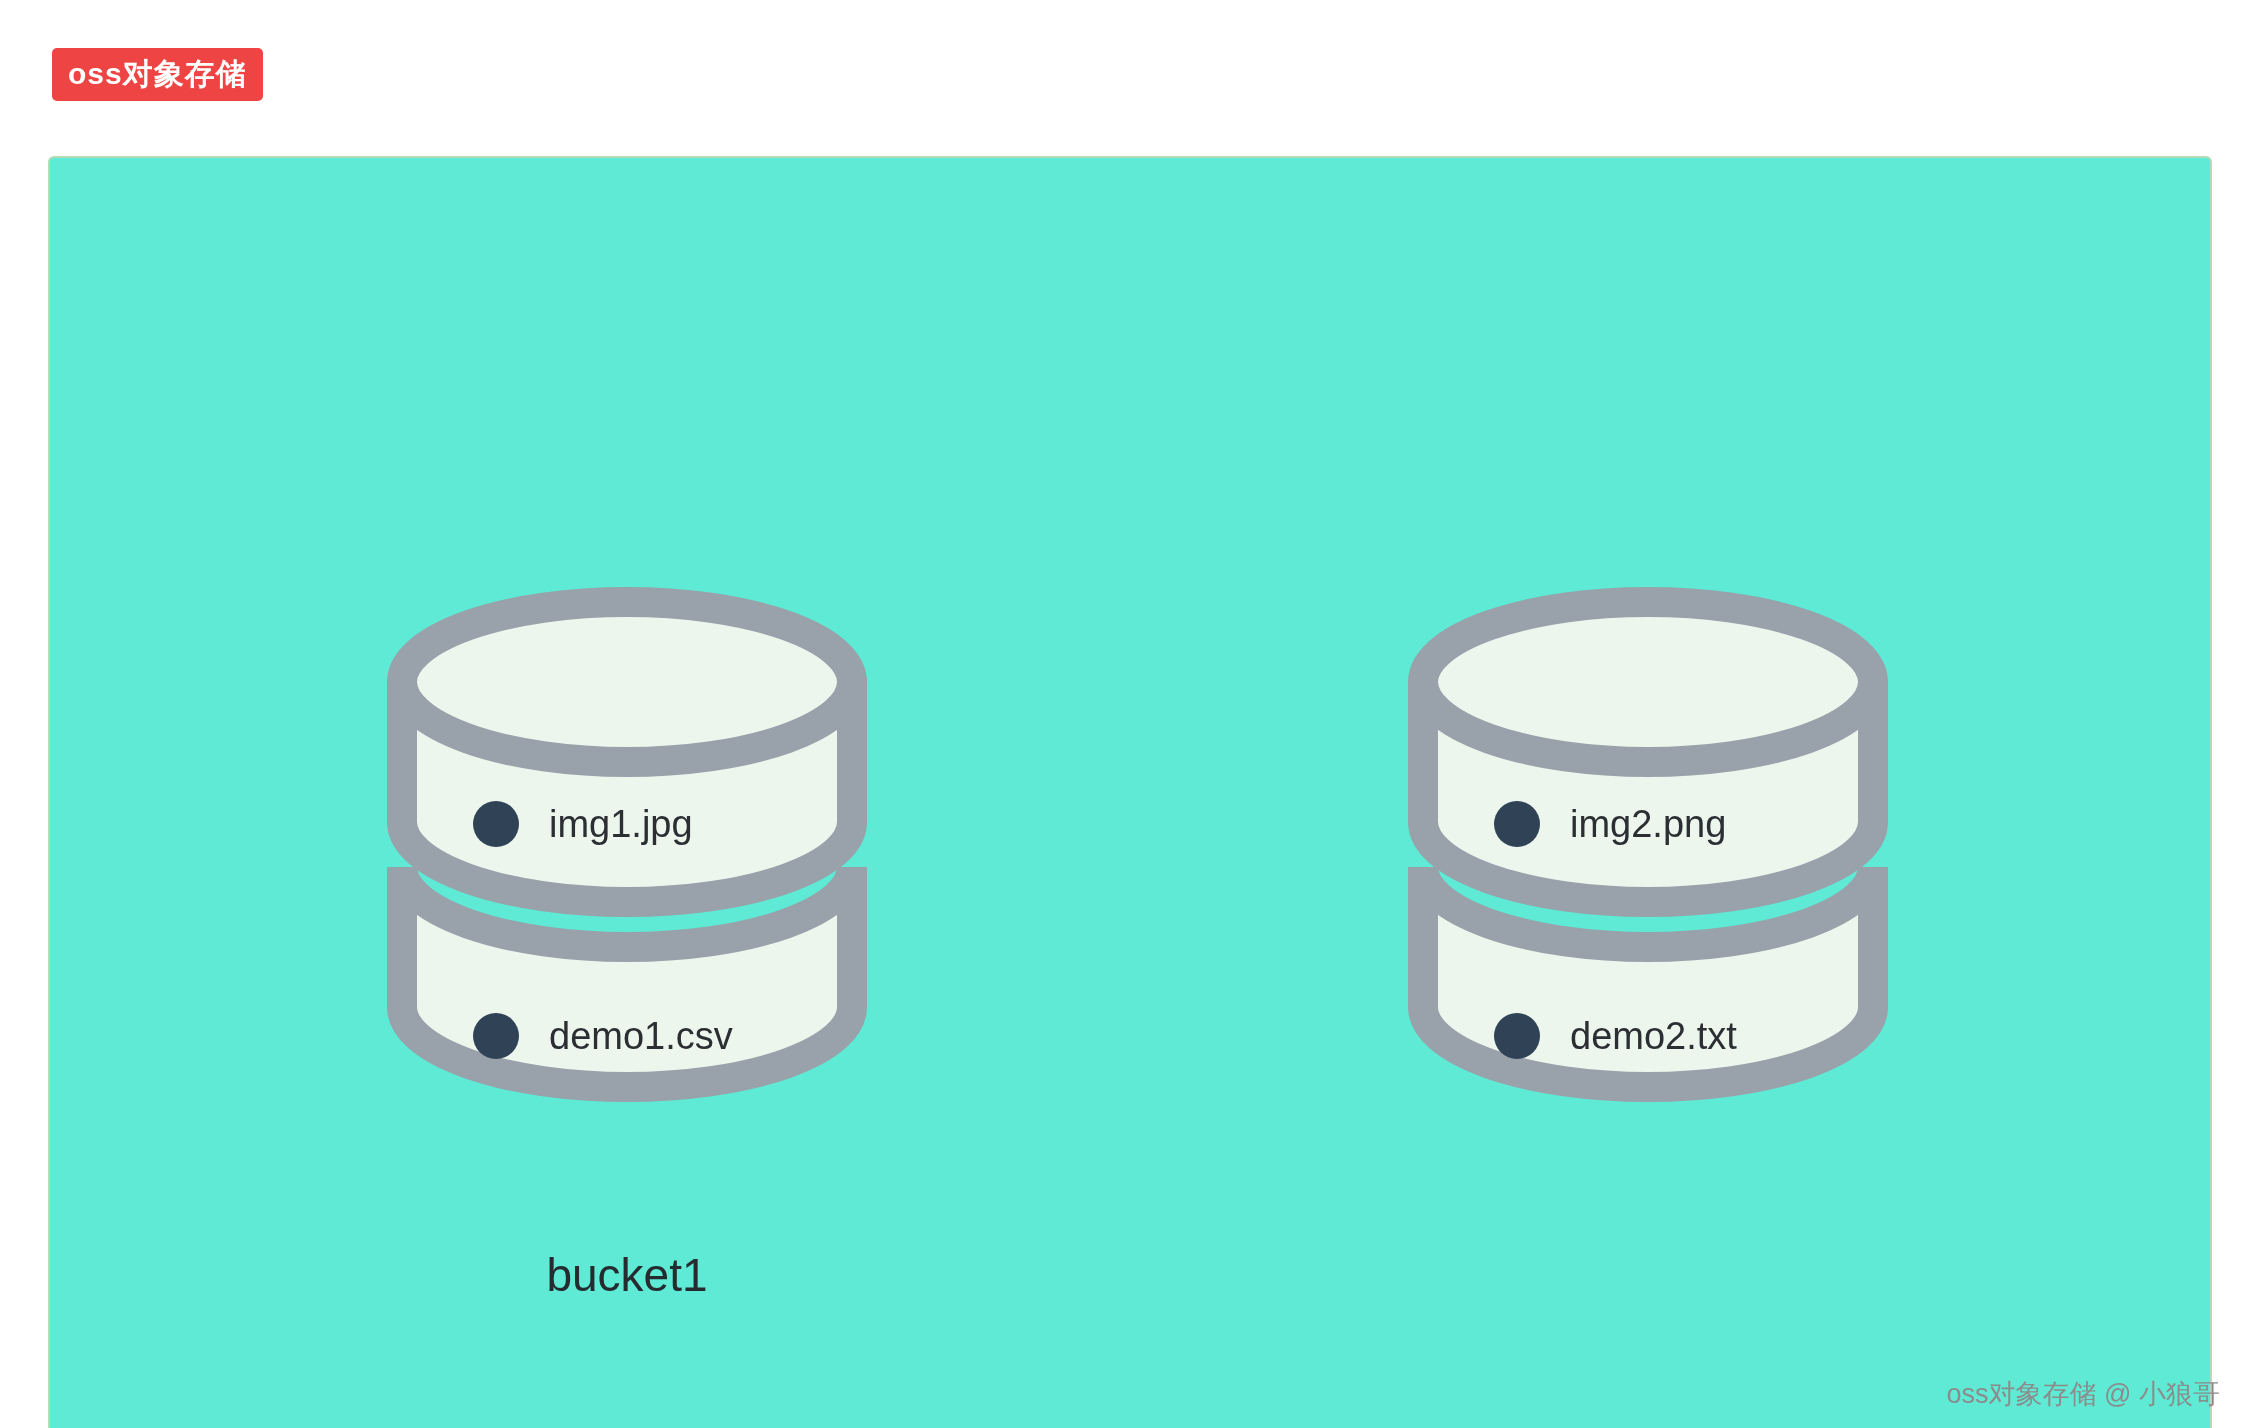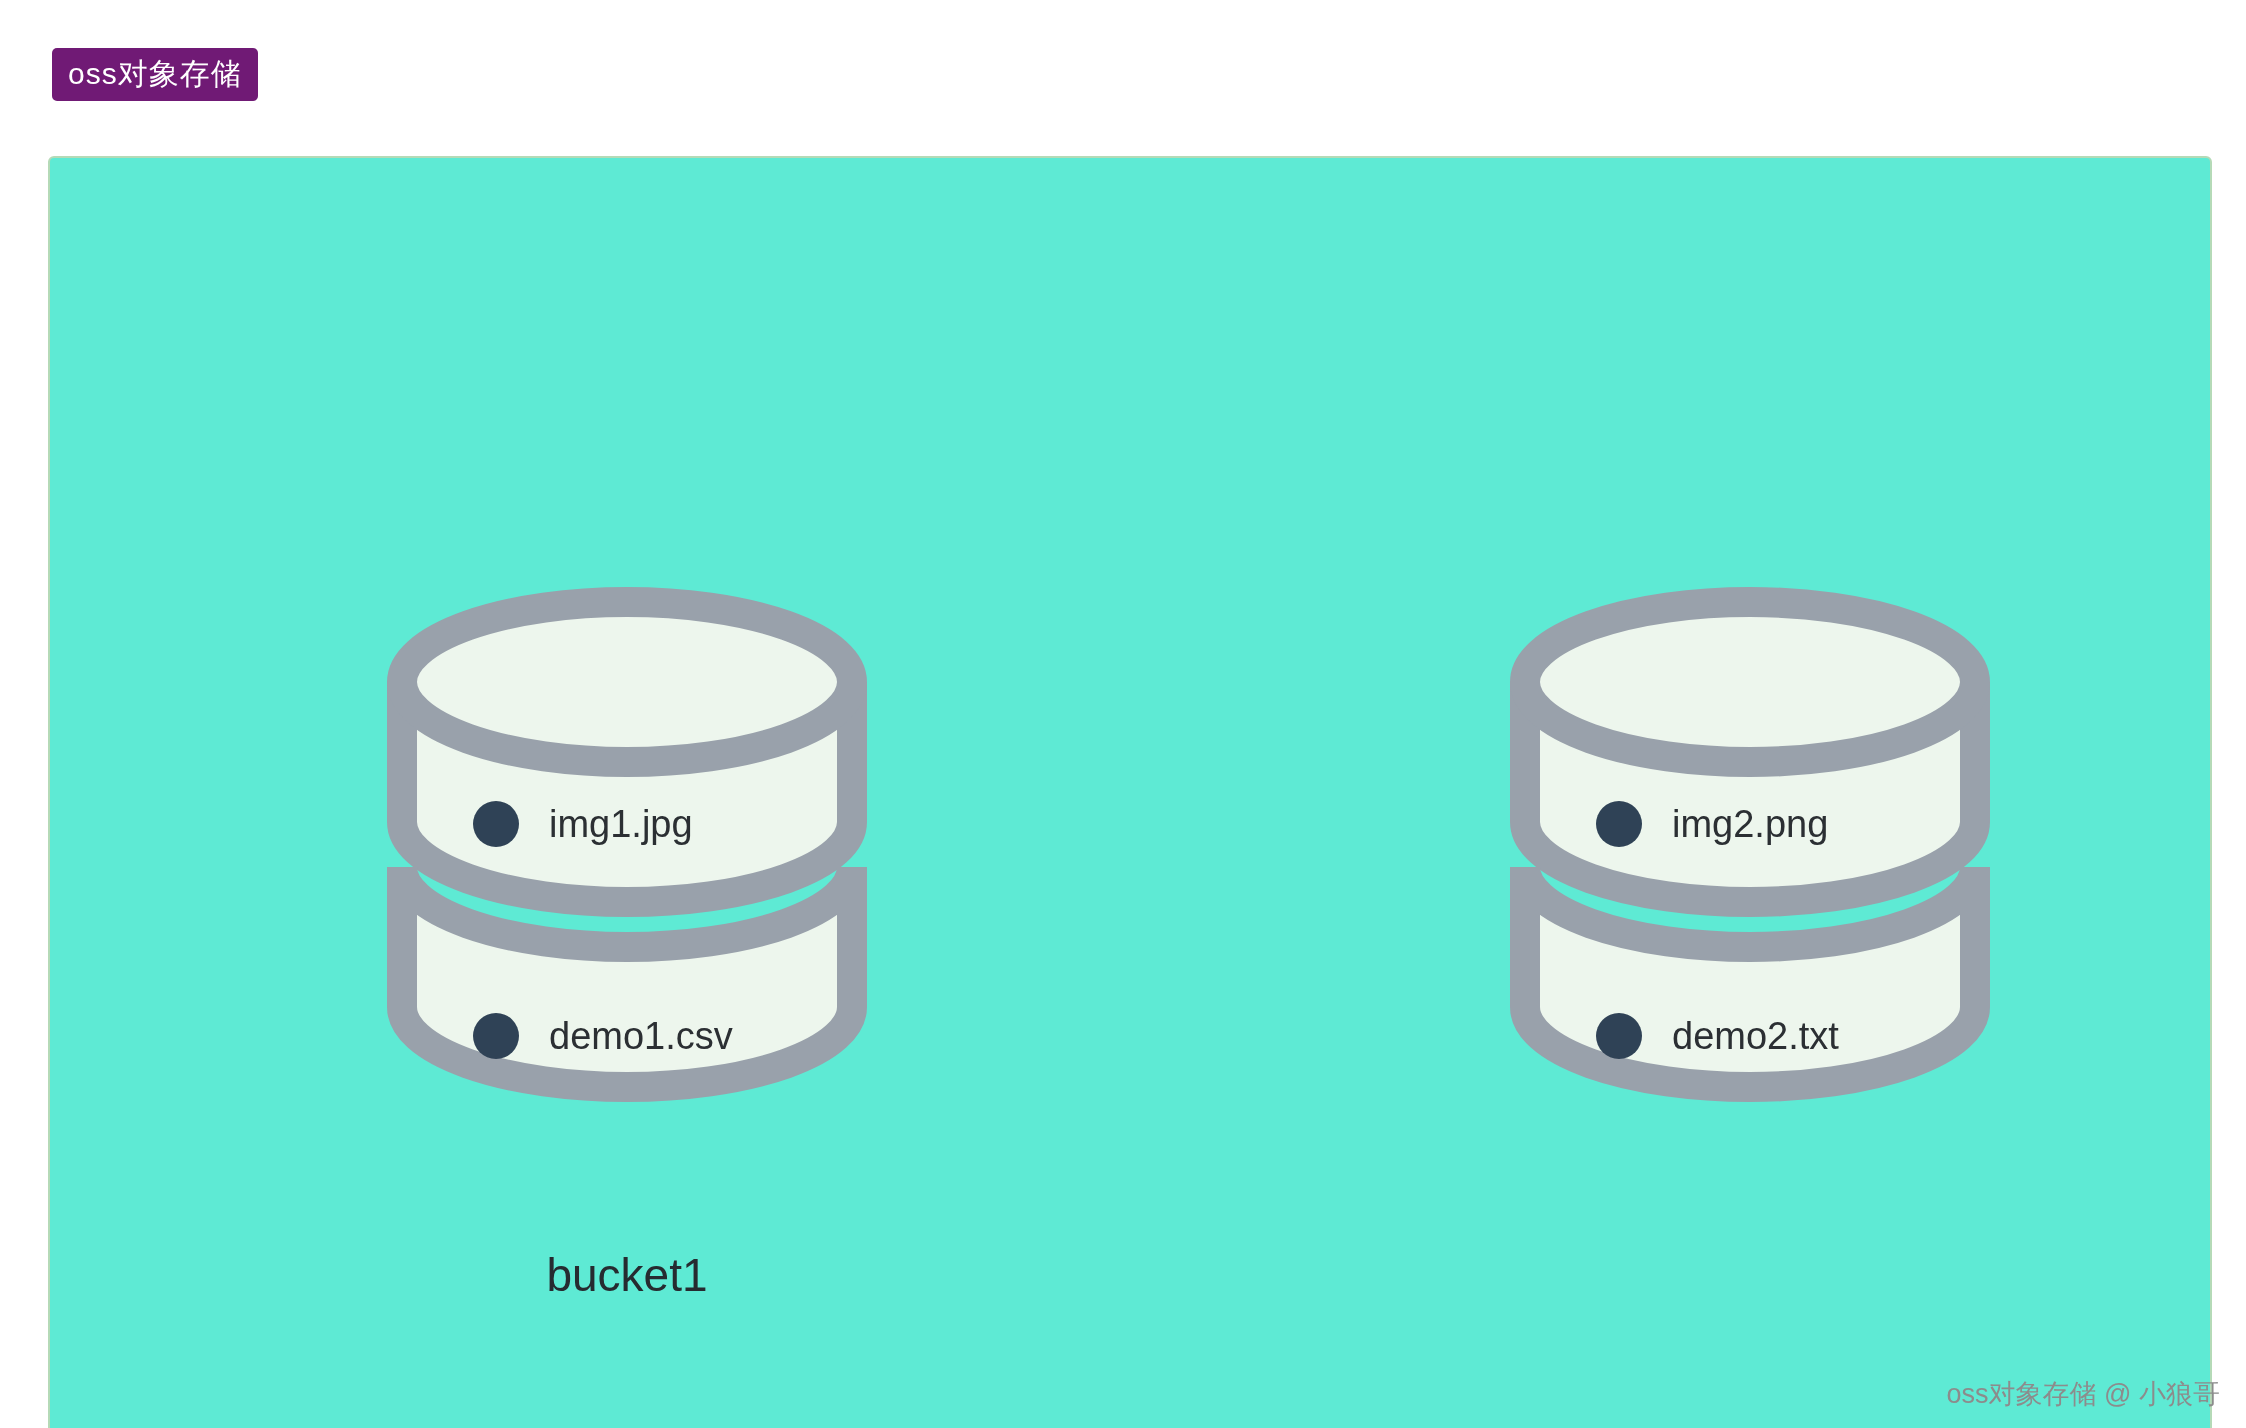--- a/index.html
+++ b/index.html
@@ -6,43 +6,43 @@
   html, body {
     width: 2246px; height: 1428px;
     background: #ffffff;
     font-family: "Liberation Sans", "DejaVu Sans", sans-serif;
     overflow: hidden;
     position: relative;
   }
   .tag {
     position: absolute;
     left: 52px; top: 48px;
-    background: #701a75;
+    background: #ef4444;
     color: #ffffff;
     font-size: 30px;
-    font-weight: 400;
+    font-weight: 700;
     padding: 6px 16px;
     border-radius: 5px;
     letter-spacing: 1px;
   }
   .panel {
     position: absolute;
     left: 48px; top: 108px;
     width: 2164px; height: 1310px;
     background: #5eead4;
     border: 2px solid #b5dab7;
     border-radius: 6px;
     margin-top: 48px;
   }
   .bucket {
     position: absolute;
     width: 500px; height: 740px;
   }
   .bucket.b1 { left: 327px; top: 424px; }
-  .bucket.b2 { left: 1450px; top: 424px; }
+  .bucket.b2 { left: 1348px; top: 424px; }
   .db { display: block; }
   .item {
     position: absolute;
     left: 96px;
     display: flex;
     align-items: center;
     gap: 30px;
   }
   .item.row1 { top: 219px; }
   .item.row2 { top: 431px; text-align: center; }

